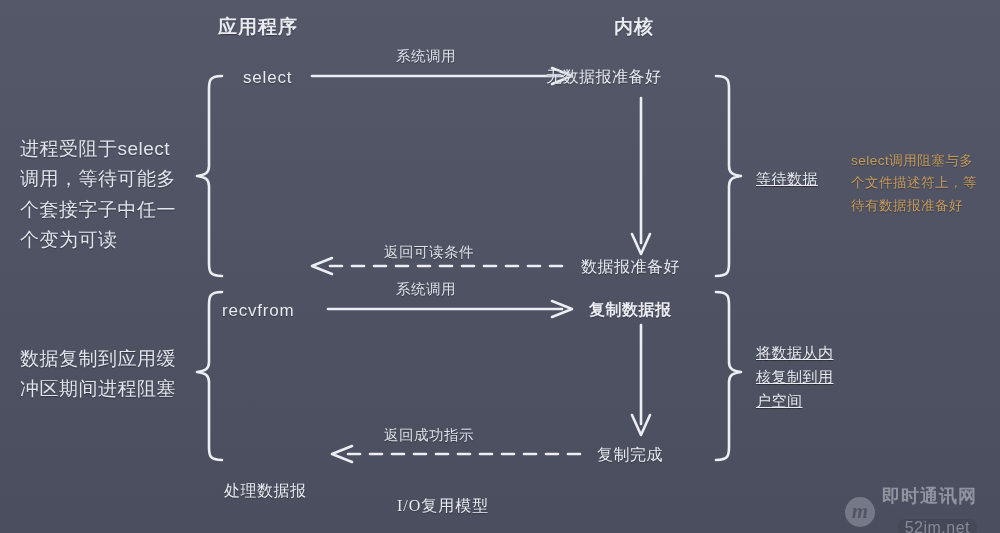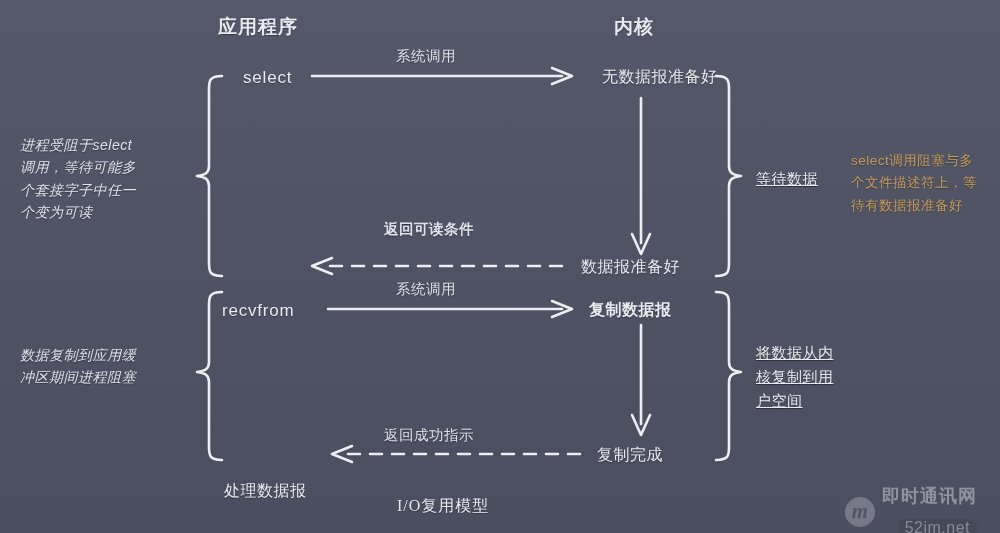--- a/index.html
+++ b/index.html
@@ -37,24 +37,23 @@
   }
   .node-latin {
     font-size: 17px;
     letter-spacing: 0.8px;
   }
   .arrow-label {
     font-size: 14.5px;
     color: #dfe2ea;
   }
   .side-note {
-    font-size: 14px;
+    font-size: 19px;
     line-height: 1.6;
     color: #e2e5ec;
-    font-style: italic;
   }
   .side-note-right {
     font-size: 15px;
     line-height: 1.6;
     text-decoration: underline;
   }
   .orange-note {
     font-size: 13.5px;
     line-height: 1.65;
     color: #c99b59;
@@ -182,31 +181,31 @@
   <div class="txt col-title" style="left:218px; top:14px;">应用程序</div>
 
   <div class="txt col-title" style="left:614px; top:14px;">内核</div>
 
   <div class="txt node-latin" style="left:243px; top:66px;">select</div>
 
   <div class="txt node-latin" style="left:222px; top:299px;">recvfrom</div>
 
   <div class="txt node" style="left:224px; top:444px;margin-top:36px;">处理数据报</div>
 
-  <div class="txt node" style="left:602px; top:66px;">无数据报准备好</div>
+  <div class="txt node" style="left:546px; top:66px;">无数据报准备好</div>
 
   <div class="txt node" style="left:581px; top:256px;">数据报准备好</div>
 
   <div class="txt node" style="left:589px; top:299px;font-weight:bold;">复制数据报</div>
 
   <div class="txt node" style="left:597px; top:444px;">复制完成</div>
 
   <div class="txt arrow-label" style="left:396px; top:46px;">系统调用</div>
 
-  <div class="txt arrow-label" style="left:384px; top:219px;font-weight:bold;">返回可读条件</div>
+  <div class="txt arrow-label" style="left:384px; top:242px;">返回可读条件</div>
 
   <div class="txt arrow-label" style="left:396px; top:279px;">系统调用</div>
 
   <div class="txt arrow-label" style="left:384px; top:425px;">返回成功指示</div>
 
   <div class="txt side-note" style="left:20px; top:134px;">进程受阻于select
 调用，等待可能多
 个套接字子中任一
 个变为可读</div>
 

